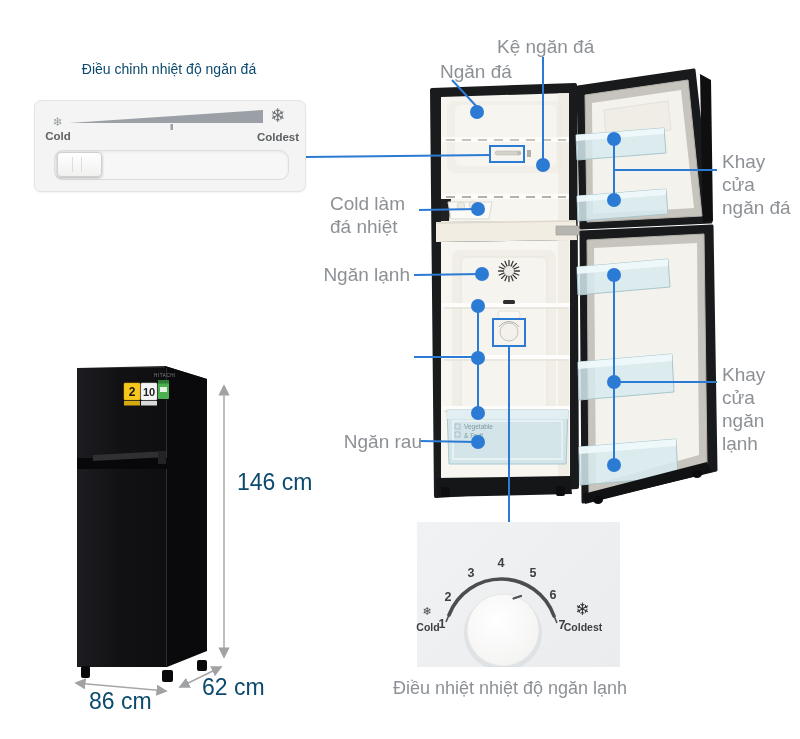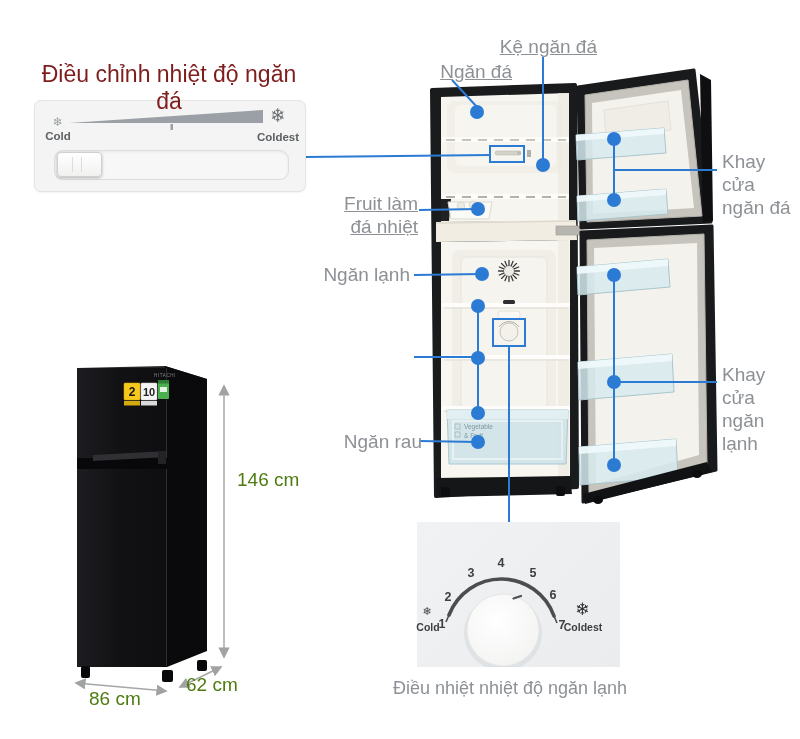--- a/index.html
+++ b/index.html
@@ -2,24 +2,24 @@
 <html><head>
 <meta charset="utf-8">
 <style>
   html,body{margin:0;padding:0;background:#fff;}
   .canvas{position:relative;width:800px;height:739px;background:#ffffff;overflow:hidden;
           font-family:"Liberation Sans","DejaVu Sans",sans-serif;}
   .art{position:absolute;left:0;top:0;}
   svg text{font-family:"Liberation Sans","DejaVu Sans",sans-serif;}
 
   .lbl{position:absolute;color:#8d9196;font-size:19px;line-height:23px;z-index:3;}
-  .ctr{text-align:right;text-decoration:underline;} .rgt{text-align:right;}
+  .ctr{text-align:left;} .rgt{text-align:right;}
 
   .title{position:absolute;left:34px;top:61px;width:270px;text-align:center;
-         color:#7f1d1d;font-size:23px;z-index:3;}
+         color:#0c4a6e;font-size:14px;z-index:3;}
   .caption{position:absolute;left:385px;top:678px;width:250px;text-align:center;
          color:#8d9196;font-size:18px;z-index:3;}
 
   
   .fpanel{position:absolute;left:34px;top:100px;width:270px;height:90px;background:#f3f4f3;
           border:1px solid #e3e4e3;border-radius:7px;box-shadow:0 1px 2px rgba(0,0,0,.05);z-index:2;}
   .fpanel .wsvg{position:absolute;left:0;top:0;}
   .pmark{position:absolute;transform:translate(-50%,-50%);}
   .sf-s{font-size:12px;color:#9aa0a4;}
   .sf-l{font-size:19px;color:#6e7174;}
@@ -31,21 +31,21 @@
   .kline{position:absolute;top:4px;width:1px;height:15px;background:#dcdddc;}
 
   
   .dpanel{position:absolute;left:417px;top:522px;width:203px;height:145px;
           background:linear-gradient(135deg,#f0f2f3,#eaeced);z-index:2;}
   .dnum{position:absolute;transform:translate(-50%,-50%);font-size:12.5px;font-weight:700;color:#3d4043;}
   .dtxt{position:absolute;transform:translate(-50%,-50%);font-size:10.5px;font-weight:700;color:#3d4043;}
   .dsnow-s{position:absolute;transform:translate(-50%,-50%);font-size:11px;color:#3d4043;}
   .dsnow-l{position:absolute;transform:translate(-50%,-50%);font-size:17px;color:#2f3234;}
 
-  .dim{position:absolute;color:#4d7c0f;font-size:19px;z-index:3;}
+  .dim{position:absolute;color:#0c4a6e;font-size:23px;z-index:3;}
 </style>
 </head>
 <body>
 
 <div class="canvas">
 
   <svg class="art" width="800" height="739" viewBox="0 0 800 739">
     <defs>
       <marker id="arr" viewBox="0 0 10 10" refX="8.5" refY="5" markerWidth="7.5" markerHeight="7.5" orient="auto-start-reverse">
         <path d="M0,0 L10,5 L0,10 z" fill="#a0a2a4"></path>
@@ -274,34 +274,34 @@
 
   <div class="lbl ctr" style="left:497px;top:35px;width:100px;">Kệ ngăn đá</div>
   <div class="lbl ctr" style="left:440px;top:60px;width:72px;">Ngăn đá</div>
 
   <div class="lbl" style="left:722px;top:150px;">
     <div>Khay cửa</div>
     <div>ngăn đá</div>
   </div>
 
   <div class="lbl ctr" style="left:330px;top:192px;width:88px;">
-    <div>Fruit làm</div>
+    <div>Cold làm</div>
     <div>đá nhiệt</div>
   </div>
 
   <div class="lbl rgt" style="left:318px;top:263px;width:92px;">Ngăn lạnh</div>
   <div class="lbl rgt" style="left:332px;top:430px;width:90px;">Ngăn rau</div>
 
   <div class="lbl" style="left:722px;top:363px;">
     <div>Khay cửa</div>
     <div>ngăn lạnh</div>
   </div>
 
   <div class="dim" style="left:237px;top:469px;">146 cm</div>
-  <div class="dim" style="left:186px;top:674px;">62 cm</div>
+  <div class="dim" style="left:202px;top:674px;">62 cm</div>
   <div class="dim" style="left:89px;top:688px;">86 cm</div>
 
   <div class="fpanel">
     <svg class="wsvg" width="270" height="90">
       <polygon points="34,22 228,9 228,22" fill="#9aa0a5"></polygon>
       <rect x="135.5" y="23" width="2.5" height="6" fill="#9aa0a5"></rect>
     </svg>
     <span class="pmark sf-s" style="left:23px;top:21px;">❄</span>
     <span class="pmark sf-l" style="left:243px;top:14px;">❄</span>
     <span class="ptxt" style="left:23px;top:35px;">Cold</span>

